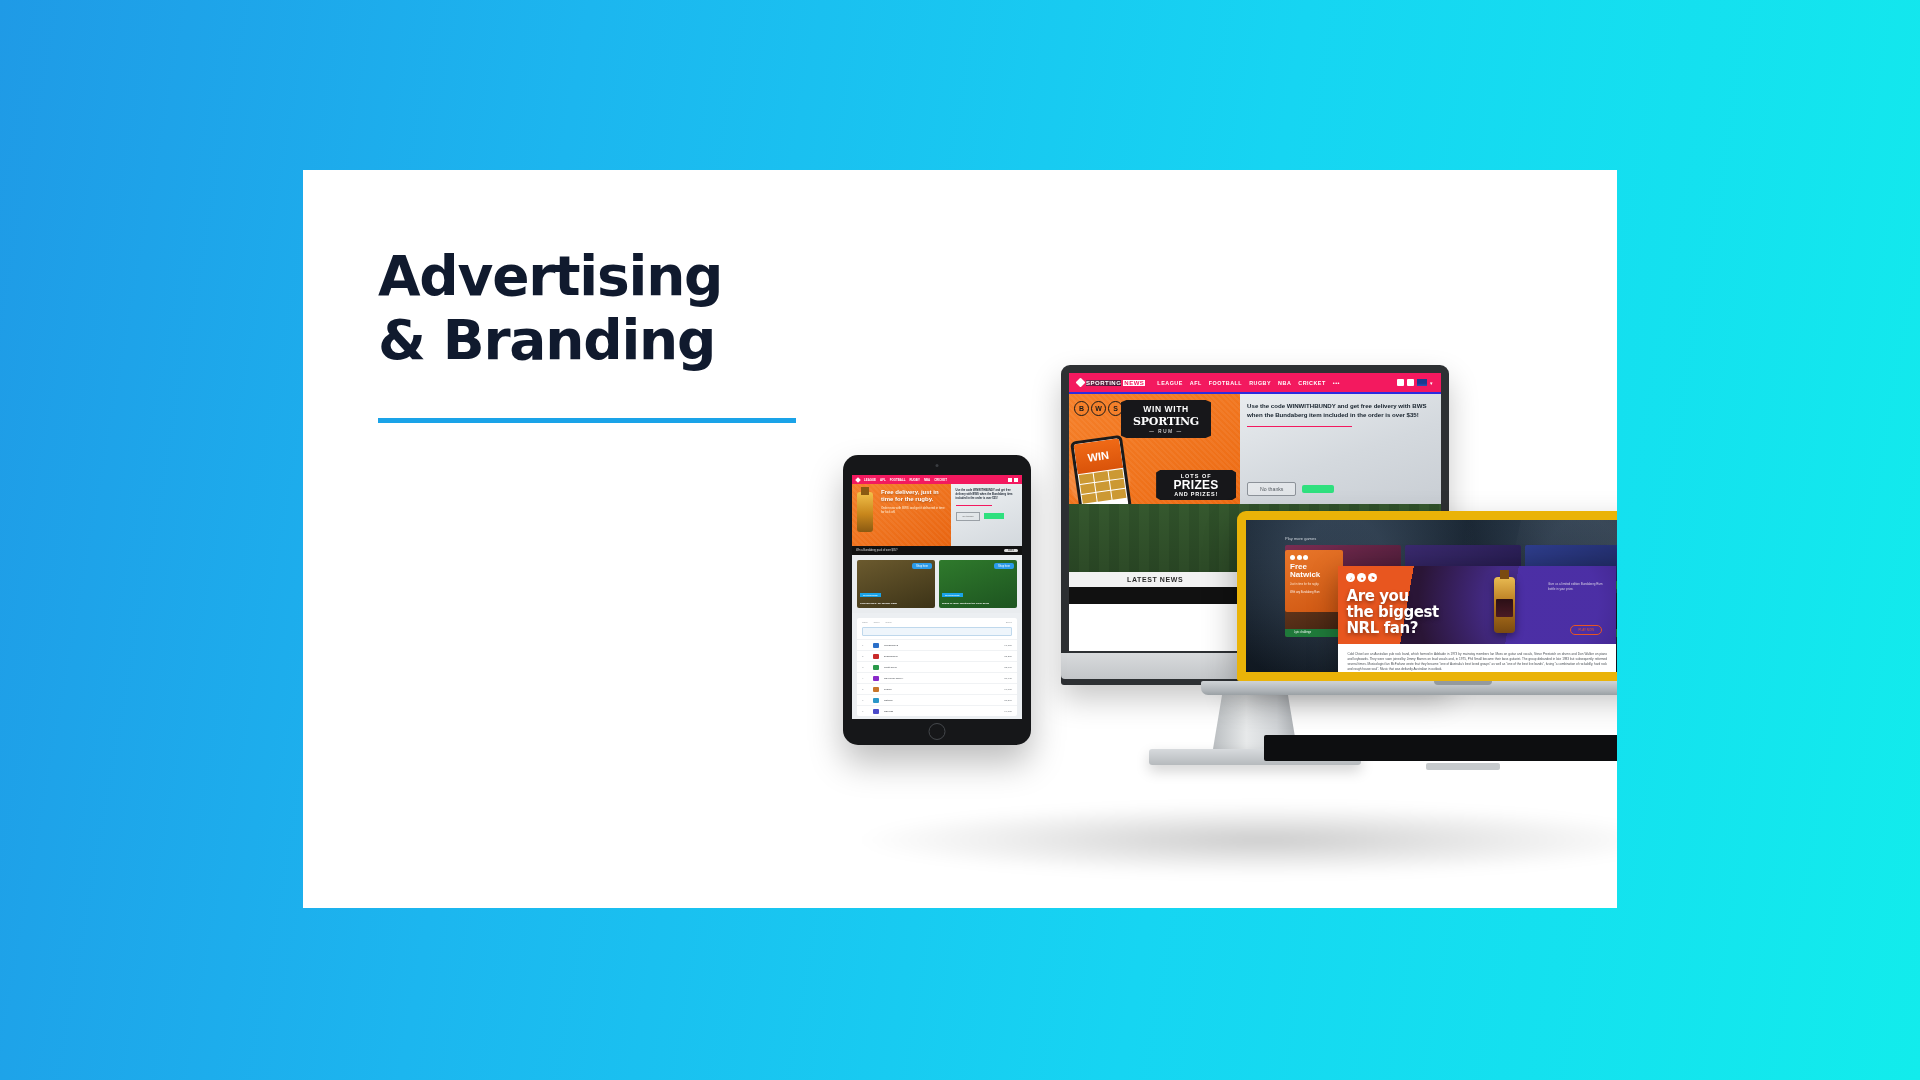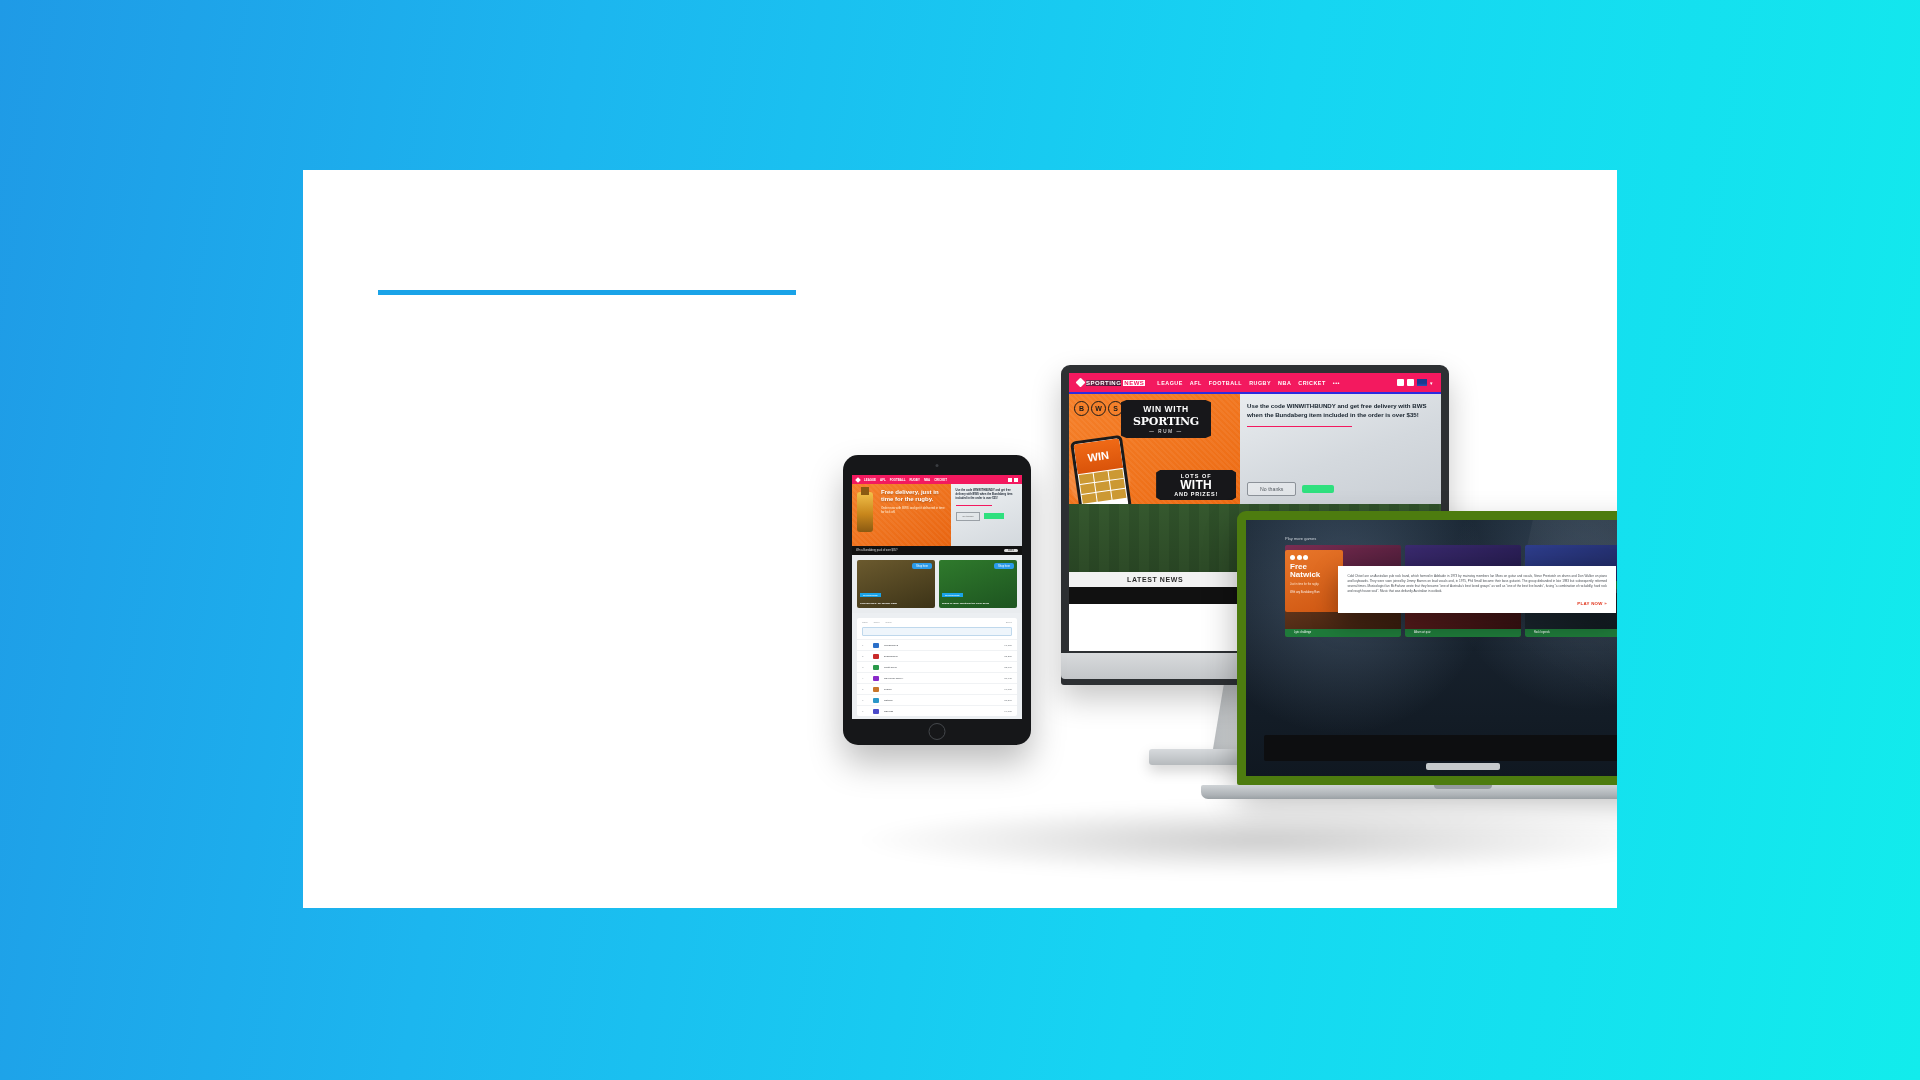--- a/index.html
+++ b/index.html
@@ -232,21 +232,21 @@
   .lsearch{height:7px;margin:0 5px 3px 5px;background:#eef5fb;border:.6px solid #bfd8ec;border-radius:1px;}
   .lrow{display:flex;align-items:center;gap:5px;padding:2.5px 5px;font-size:2.5px;color:#3a3f45;border-top:.5px solid #f0f2f4;}
   .lrow .rk{width:6px;color:#9aa0a6;}
   .lrow .av{width:6px;height:5px;border-radius:1px;}
   .lrow .nm{flex:1;}
   .lrow .sc{color:#6b7177;}
 
   
   .mbp{position:absolute;left:394px;top:186px;width:452px;height:268px;}
   .mbp .lid{
-    width:100%;height:274px;background:#4d7c0f;border-radius:9px 9px 2px 2px;
+    width:100%;height:170px;background:#eab308;border-radius:9px 9px 2px 2px;
     padding:9px;box-sizing:border-box;box-shadow:0 16px 34px rgba(0,0,0,.3);
   }
   .mbp .screen{
     position:relative;width:100%;height:100%;overflow:hidden;
     background:
       radial-gradient(circle at 22% 26%, rgba(160,190,225,.18) 0 12%, rgba(0,0,0,0) 38%),
       radial-gradient(circle at 78% 22%, rgba(160,190,225,.16) 0 10%, rgba(0,0,0,0) 34%),
       linear-gradient(#1a2734,#16202b 55%,#101821);
   }
   .mbp .glare{
@@ -342,20 +342,24 @@
   .freedeliv .s{margin-top:3px;color:#ffe6cf;font-size:2.6px;line-height:1.35;}
   .freedeliv .tag{margin-top:5px;color:#fff;font-size:2.6px;opacity:.9;}
 </style>
 </head>
 <body>
 
 <div class="stage">
   <div class="card">
 
     <div class="textcol">
+      <h1 class="title">
+        <span>Advertising</span><br>
+        <span>&amp; Branding</span>
+      </h1>
       <div class="rule"></div>
     </div>
 
     <div class="devices">
       <div class="floorshadow"></div>
 
       <div class="imac">
         <div class="neck"></div>
         <div class="foot"></div>
         <div class="bezel">
@@ -408,21 +412,21 @@
                         <i></i>
                         <i></i>
                         <i></i>
                         <i></i>
                         <i></i>
                     </div>
                   </div>
                 </div>
                 <div class="gamesbadge">
                   <div class="g1">LOTS OF</div>
-                  <div class="g2">WITH</div>
+                  <div class="g2">PRIZES</div>
                   <div class="g3">AND PRIZES!</div>
                 </div>
               </div>
               <div class="bwsright">
                 <div class="offer">Use the code WINWITHBUNDY and get free delivery with BWS when the Bundaberg item included in the order is over $35!</div>
                 <div class="offerline"></div>
                 <div class="offerbtns">
                   <div class="btnghost">No thanks</div>
                   <div class="btnsolid"></div>
                 </div>
@@ -601,20 +605,36 @@
                     <i></i>
                     <i></i>
                     <i></i>
                   </div>
                 <h4><span>Free</span><br><span>Natwick</span></h4>
                 <div class="s">Just in time for the rugby.</div>
                 <div class="tag">With any Bundaberg Rum</div>
               </div>
 
               <div class="nrlmodal">
+                <div class="nrlhero">
+                  <div class="art"></div>
+                  <div class="dots">
+                    <i>♪</i>
+                    <i>●</i>
+                    <i>⚑</i>
+                  </div>
+                  <h3>
+                    <span>Are you</span><br>
+                    <span>the biggest</span><br>
+                    <span>NRL fan?</span>
+                  </h3>
+                  <div class="bottle"></div>
+                  <div class="side">Give us a limited edition Bundaberg Rum bottle in your prize.</div>
+                  <div class="sidebtn">PLAY NOW</div>
+                </div>
                 <div class="nrlbody">
                   <p>Cold Chisel are an Australian pub rock band, which formed in Adelaide in 1973 by mainstay members Ian Moss on guitar and vocals, Steve Prestwich on drums and Don Walker on piano and keyboards. They were soon joined by Jimmy Barnes on lead vocals and, in 1975, Phil Small became their bass guitarist. The group disbanded in late 1983 but subsequently reformed several times. Musicologist Ian McFarlane wrote that they became “one of Australia's best loved groups” as well as “one of the best live bands”, fusing “a combination of rockabilly, hard rock and rough house soul”. Music that was defiantly Australian in outlook.</p>
                   <div class="playnow">PLAY NOW »</div>
                 </div>
               </div>
             </div>
 
           </div>
         </div>
         <div class="base"></div>

